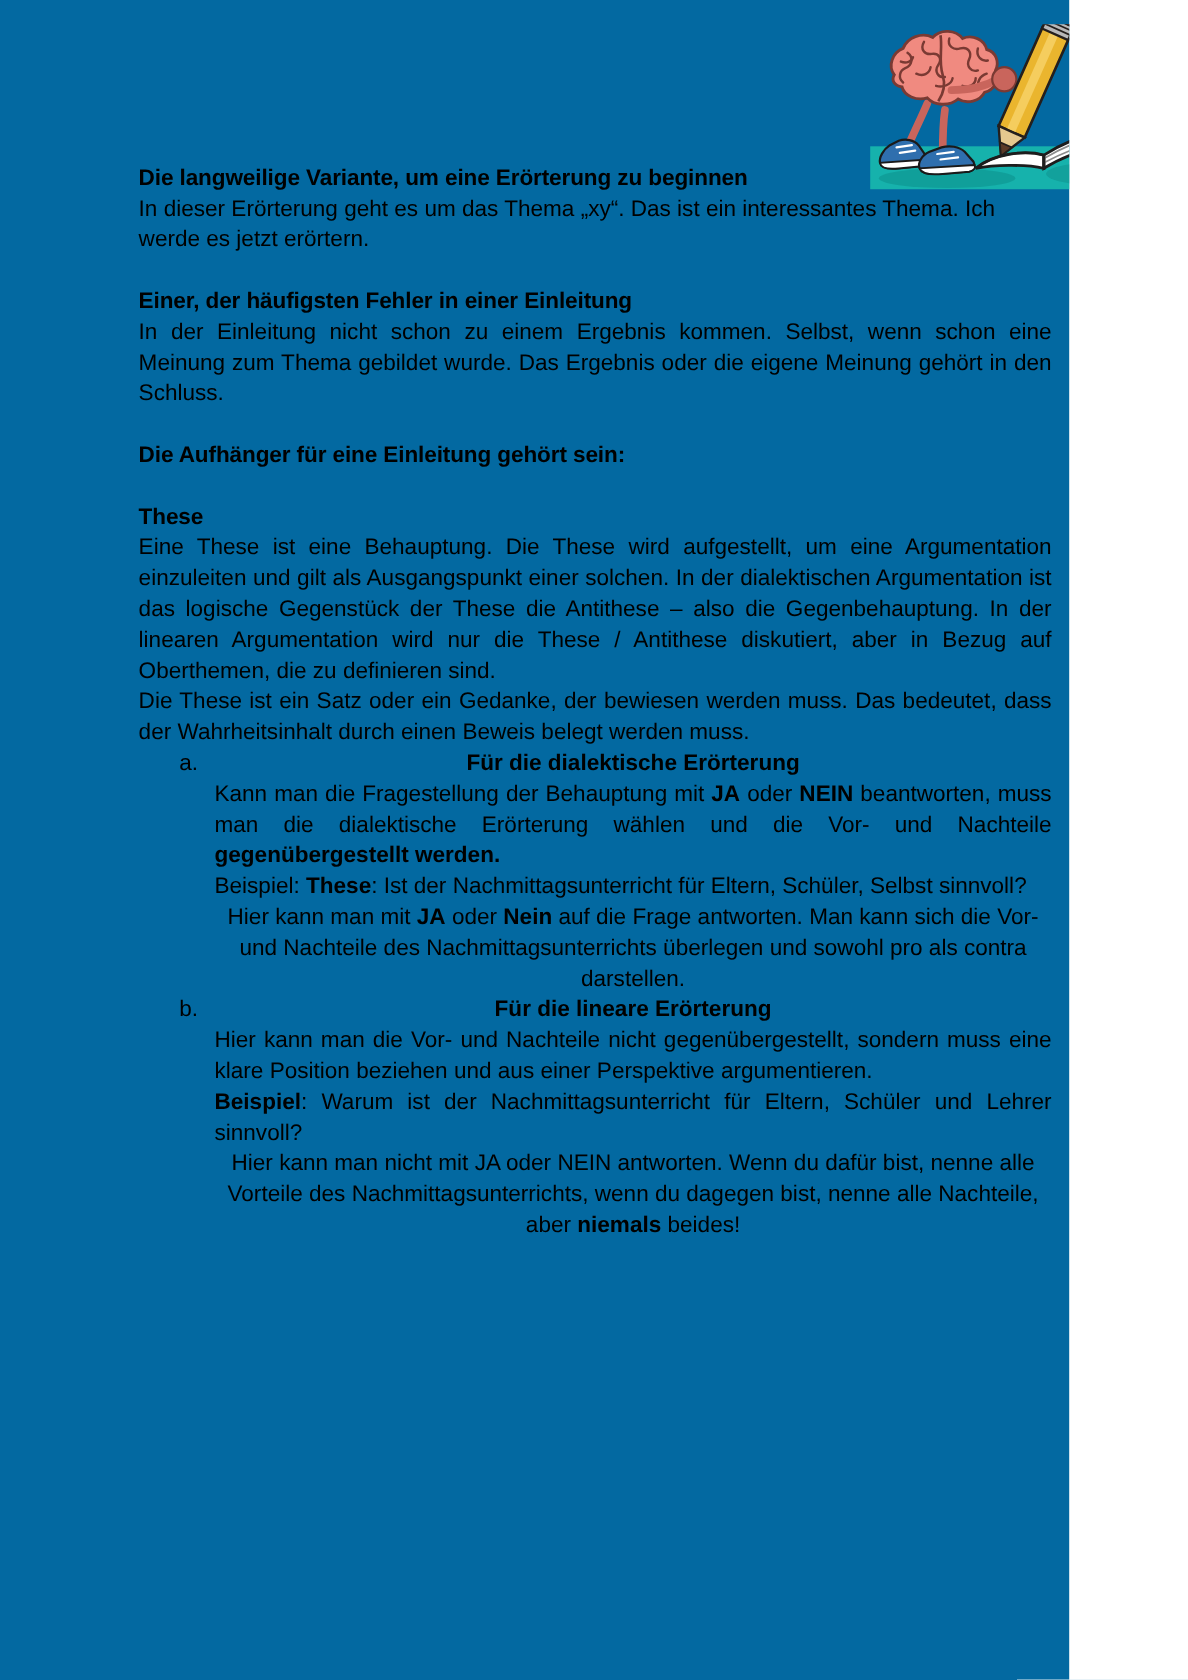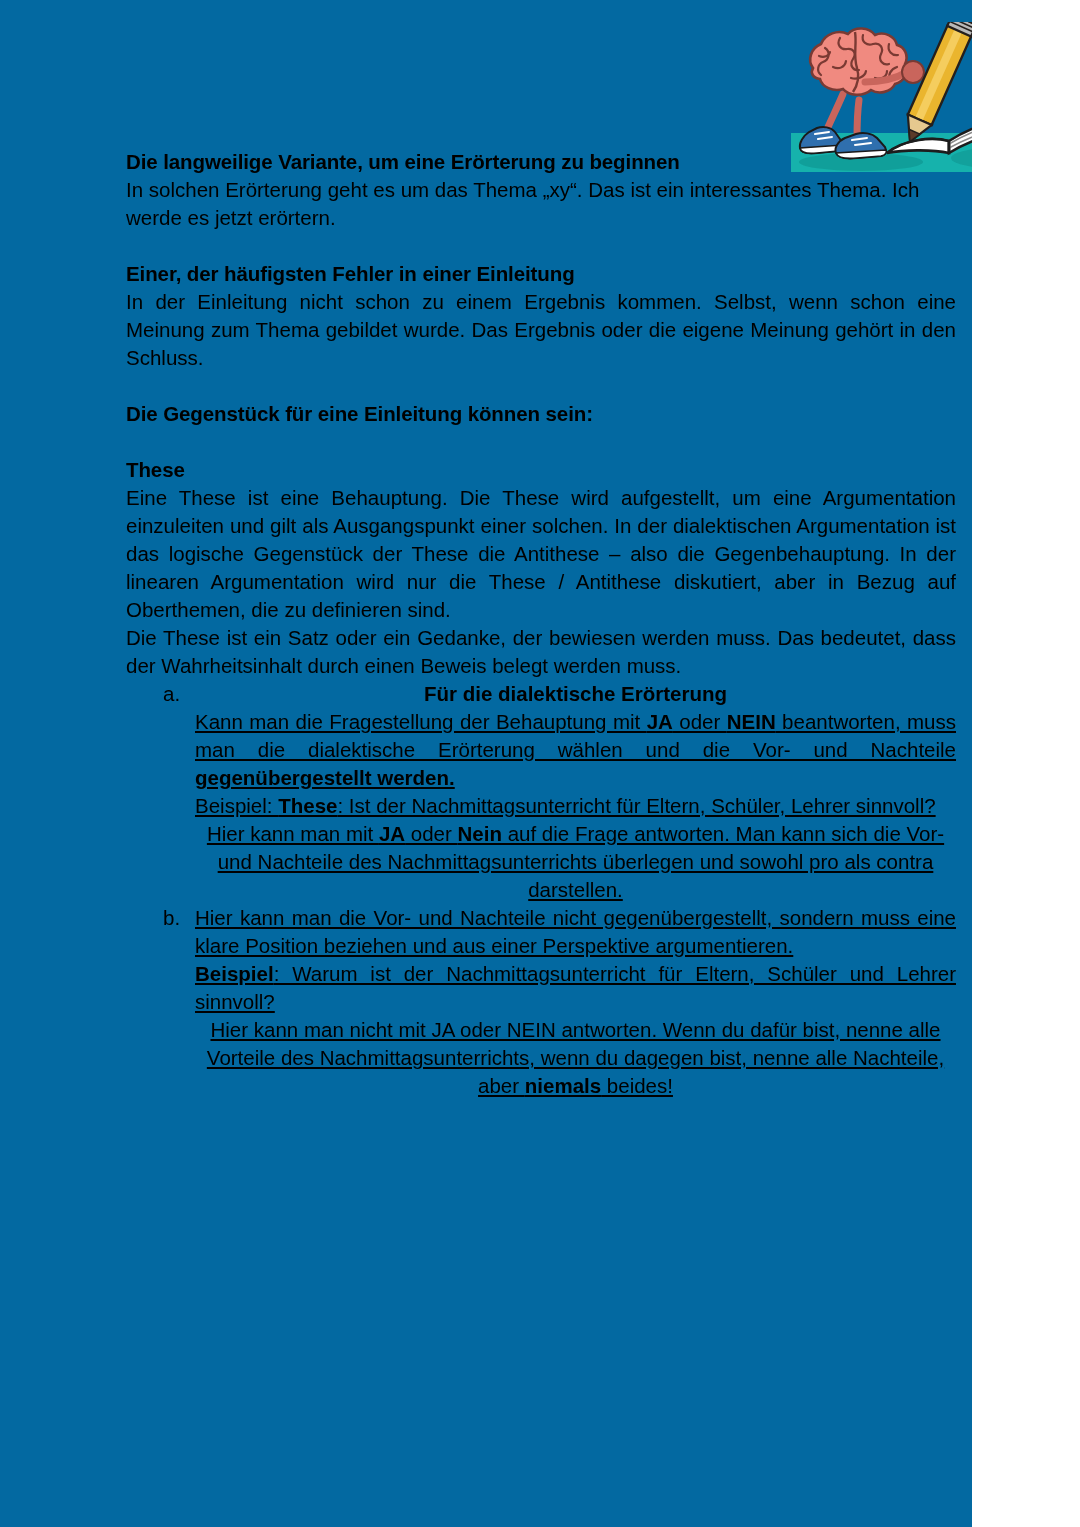--- a/index.html
+++ b/index.html
@@ -89,21 +89,20 @@
     line-height: 28px;
     display: block;
     text-align: center;
   }
   ol.lettered > li p.sub {
     font-size: 20.5px;
     line-height: 28px;
     margin: 0;
     text-align: justify;
     text-justify: inter-word;
-    text-decoration: underline;
   }
   ol.lettered > li p.sub.last-of-block {
     text-align: center;
   }
 
   b, strong { font-weight: bold; }
 </style>
 </head>
 <body>
 
@@ -186,53 +185,54 @@
         <path d="M158 119 L158 131" stroke="#1d1d1d" stroke-width="2.6"></path>
       </g>
     </svg>
   </div>
 
   <div class="content">
 
     <div class="heading-wrap-first">
       <h2 class="heading">Die langweilige Variante, um eine Erörterung zu beginnen</h2>
     </div>
-    <p class="body">In solchen Erörterung geht es um das Thema „xy“. Das ist ein interessantes Thema. Ich werde es jetzt erörtern.</p>
+    <p class="body">In dieser Erörterung geht es um das Thema „xy“. Das ist ein interessantes Thema. Ich werde es jetzt erörtern.</p>
 
     <div class="gap"></div>
 
     <div>
       <h2 class="heading">Einer, der häufigsten Fehler in einer Einleitung</h2>
       <p class="body justify">In der Einleitung nicht schon zu einem Ergebnis kommen. Selbst, wenn schon eine Meinung zum Thema gebildet wurde. Das Ergebnis oder die eigene Meinung gehört in den Schluss.</p>
     </div>
 
     <div class="gap"></div>
 
     <div>
-      <h2 class="heading">Die Gegenstück für eine Einleitung können sein:</h2>
+      <h2 class="heading">Die Aufhänger für eine Einleitung gehört sein:</h2>
     </div>
 
     <div class="gap"></div>
 
     <div>
       <h2 class="heading">These</h2>
       <p class="body justify">Eine These ist eine Behauptung. Die These wird aufgestellt, um eine Argumentation einzuleiten und gilt als Ausgangspunkt einer solchen. In der dialektischen Argumentation ist das logische Gegenstück der These die Antithese – also die Gegenbehauptung. In der linearen Argumentation wird nur die These / Antithese diskutiert, aber in Bezug auf Oberthemen, die zu definieren sind.</p>
       <p class="body justify">Die These ist ein Satz oder ein Gedanke, der bewiesen werden muss. Das bedeutet, dass der Wahrheitsinhalt durch einen Beweis belegt werden muss.</p>
     </div>
 
     <ol class="lettered" id="lettered-list">
         <li>
           <span class="marker">a.</span>
           <span class="item-title">Für die dialektische Erörterung</span>
           <p class="sub"><span>Kann man die Fragestellung der Behauptung mit </span><b>JA</b><span> oder </span><b>NEIN</b><span> beantworten, muss man die dialektische Erörterung wählen und die Vor- und Nachteile </span><b>gegenübergestellt werden.</b></p>
-          <p class="sub"><span>Beispiel: </span><b>These</b><span>: Ist der Nachmittagsunterricht für Eltern, Schüler, Lehrer sinnvoll?</span></p>
+          <p class="sub"><span>Beispiel: </span><b>These</b><span>: Ist der Nachmittagsunterricht für Eltern, Schüler, Selbst sinnvoll?</span></p>
           <p class="sub last-of-block"><span>Hier kann man mit </span><b>JA</b><span> oder </span><b>Nein</b><span> auf die Frage antworten. Man kann sich die Vor- und Nachteile des Nachmittagsunterrichts überlegen und sowohl pro als contra darstellen.</span></p>
         </li>
         <li>
           <span class="marker">b.</span>
+          <span class="item-title">Für die lineare Erörterung</span>
           <p class="sub"><span>Hier kann man die Vor- und Nachteile nicht gegenübergestellt, sondern muss eine klare Position beziehen und aus einer Perspektive argumentieren.</span></p>
           <p class="sub"><b>Beispiel</b><span>: Warum ist der Nachmittagsunterricht für Eltern, Schüler und Lehrer sinnvoll?</span></p>
           <p class="sub last-of-block"><span>Hier kann man nicht mit JA oder NEIN antworten. Wenn du dafür bist, nenne alle Vorteile des Nachmittagsunterrichts, wenn du dagegen bist, nenne alle Nachteile, aber </span><b>niemals</b><span> beides!</span></p>
         </li>
       </ol>
 
   </div>
 </div>
 
 </body></html>

